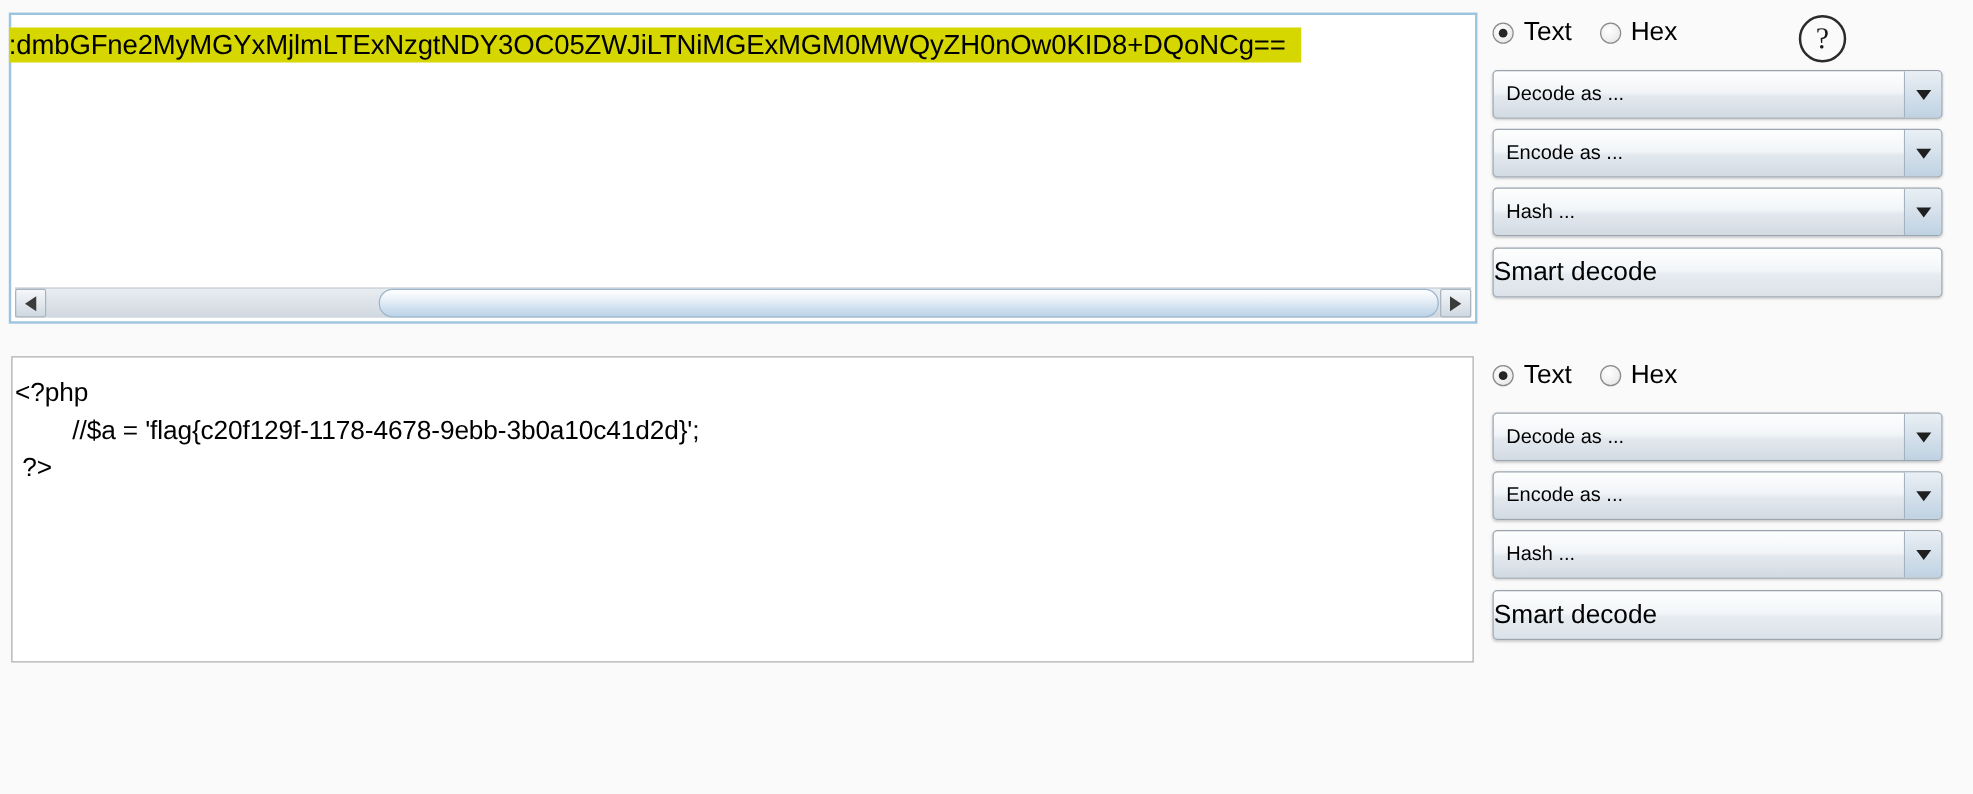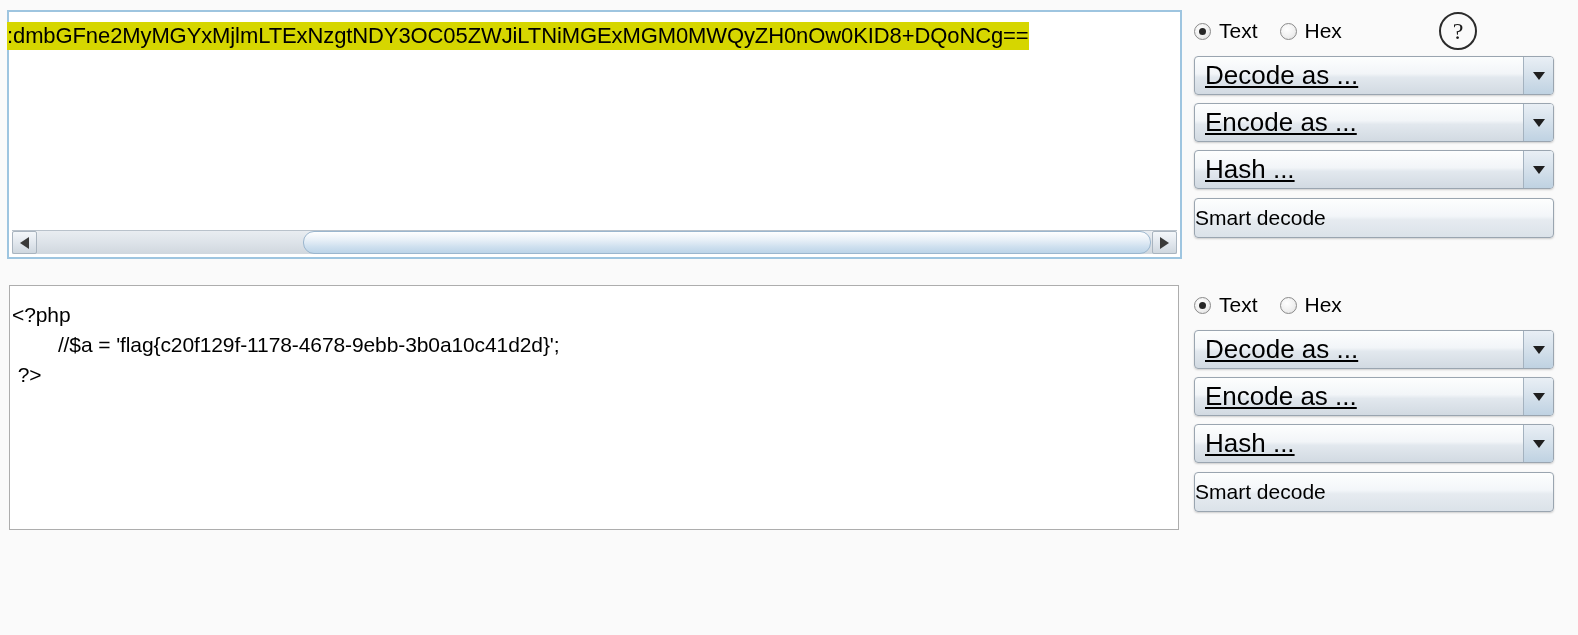--- a/index.html
+++ b/index.html
@@ -63,21 +63,21 @@
 
   #input-text {
     left: -2px;
     top: 8px;
     background: transparent;
   }
 
   #input-text .hl {
     background: #d6d600;
     color: #000;
-    padding: 1px 0 2px 0;
+    padding: 1px 12px 2px 0;
   }
 
   #output-text {
     left: 2px;
     top: 14px;
     font-size: 21px;
     line-height: 30px;
   }
 
   
@@ -137,21 +137,21 @@
   .control-col {
     position: absolute;
     width: 360px;
   }
 
   #controls-top { left: 1194px; top: 14px; }
   #controls-bottom { left: 1194px; top: 288px; }
 
   .radio-row {
     display: flex;
-    align-items: center;
+    align-items: flex-start;
     height: 34px;
     position: relative;
   }
 
   .radio-item {
     display: flex;
     align-items: center;
     margin-right: 22px;
   }
 
@@ -207,27 +207,26 @@
     background: linear-gradient(to bottom, #fdfefe 0%, #f2f5f8 45%, #e2e8ee 55%, #d2dae2 100%);
     border: 1px solid #9aa5b0;
     border-radius: 4px;
     box-shadow: 0 1px 2px rgba(0,0,0,0.18);
     box-sizing: border-box;
     display: flex;
     align-items: center;
   }
 
   .dropdown-label {
-    font-size: 26px;
+    font-size: 16px;
     color: #000;
     padding-left: 10px;
     flex: 1 1 auto;
     white-space: nowrap;
     overflow: hidden;
-    text-decoration: underline;
   }
 
   .dropdown-arrow {
     width: 30px;
     height: 100%;
     flex: 0 0 30px;
     background: linear-gradient(to bottom, #e9eff5 0%, #d7e2ec 45%, #bfd2e2 100%);
     border-left: 1px solid #a4b2bf;
     border-radius: 0 3px 3px 0;
     display: flex;

